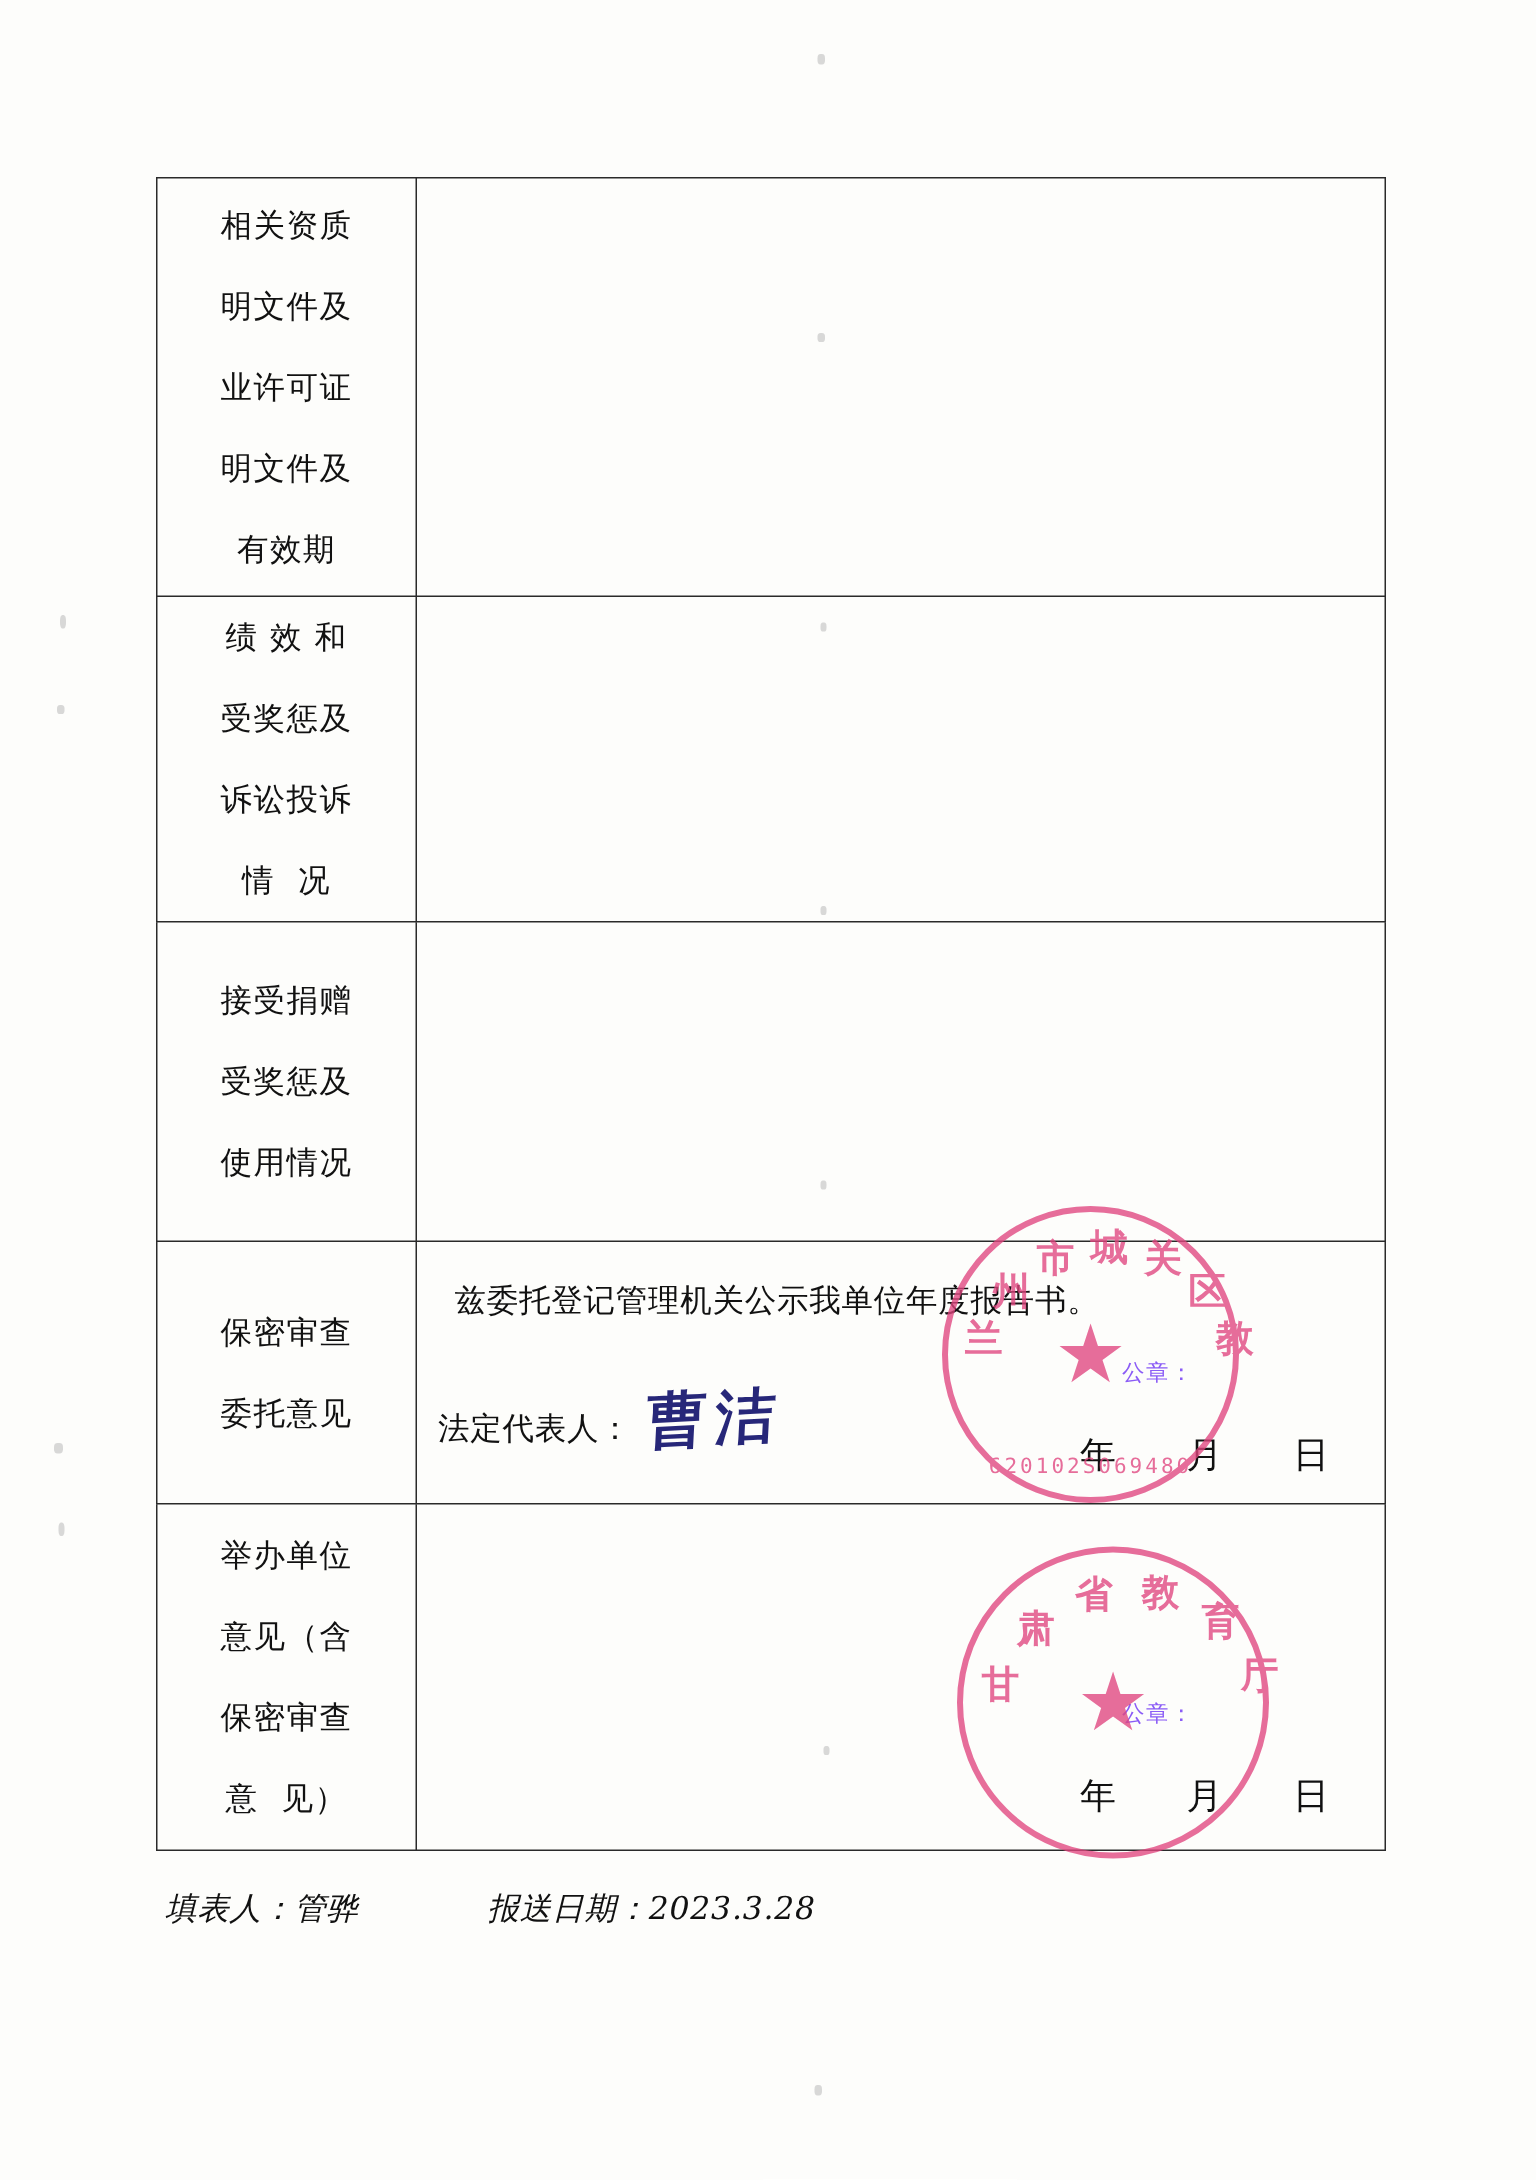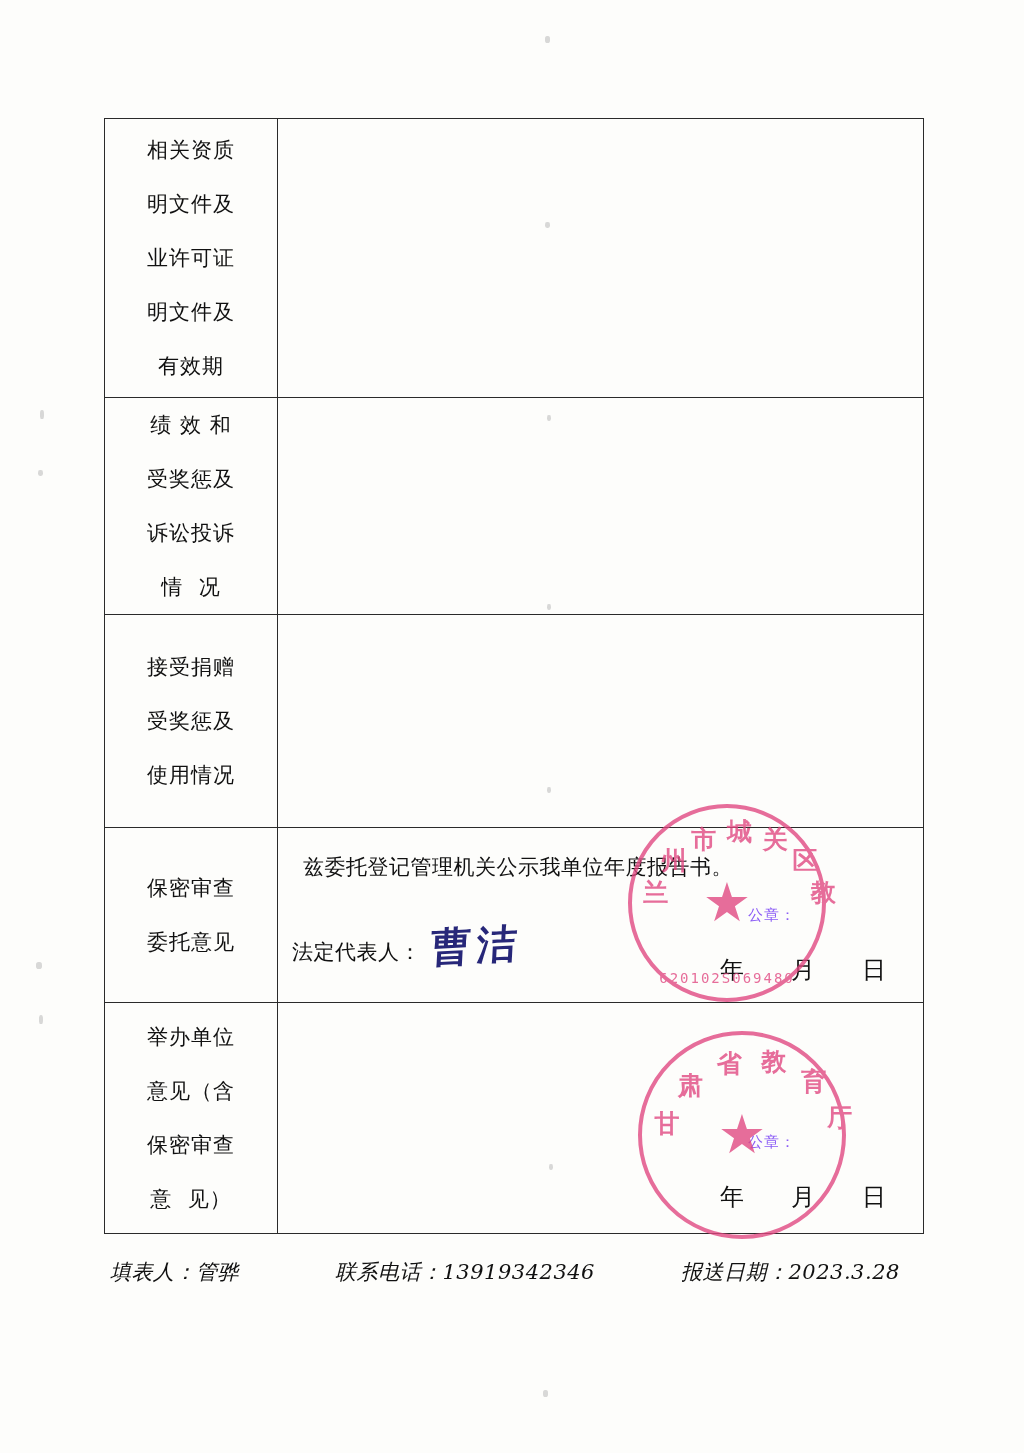--- a/index.html
+++ b/index.html
@@ -302,21 +302,18 @@
           </td>
         </tr>
       </tbody>
     </table>
   </div>
 
   <div class="footer">
     <div class="f-item f1">
       <span>填表人：</span><span>管骅</span>
     </div>
-    <div class="f-item f2">
-      <span>联系电话：</span><span>13919342346</span>
-    </div>
     <div class="f-item f3">
       <span>报送日期：</span><span>2023.3.28</span>
     </div>
   </div>
 
 </div>
 
 </body></html>

